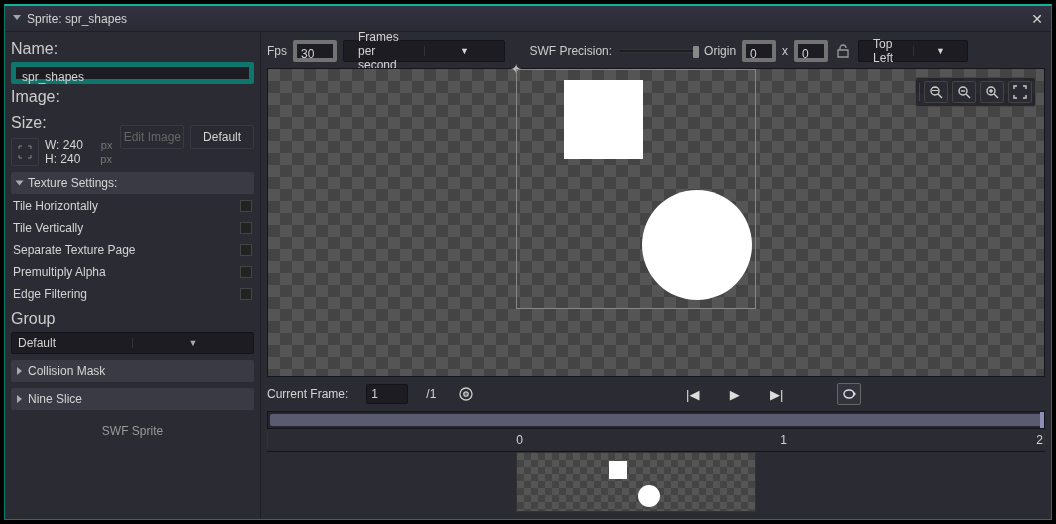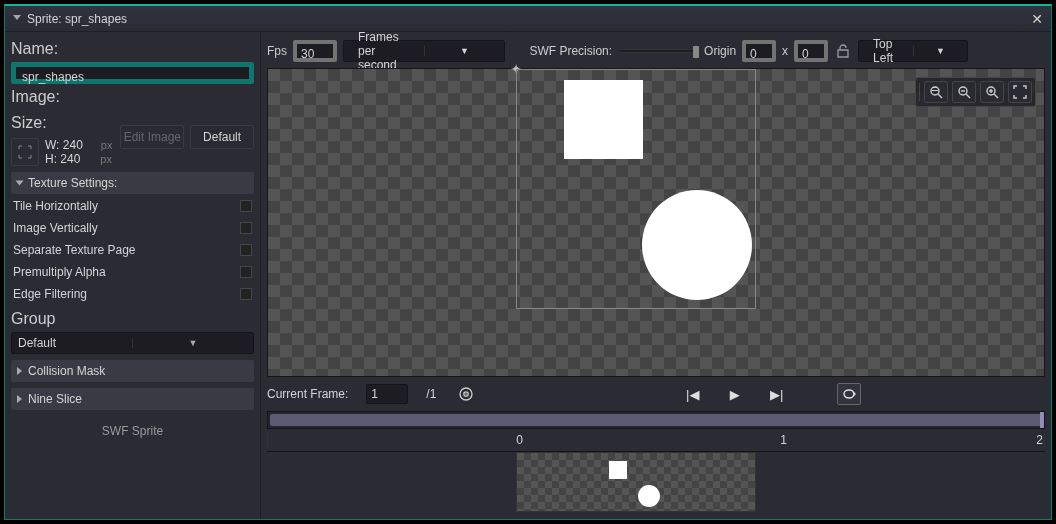--- a/index.html
+++ b/index.html
@@ -108,21 +108,21 @@
 
       <div class="section-hdr open">
         <span class="arrow"></span>
         <span>Texture Settings:</span>
       </div>
       <div class="check">
           <span>Tile Horizontally</span>
           <span class="box"></span>
         </div>
       <div class="check">
-          <span>Image Vertically</span>
+          <span>Tile Vertically</span>
           <span class="box"></span>
         </div>
       <div class="check">
           <span>Separate Texture Page</span>
           <span class="box"></span>
         </div>
       <div class="check">
           <span>Premultiply Alpha</span>
           <span class="box"></span>
         </div>

